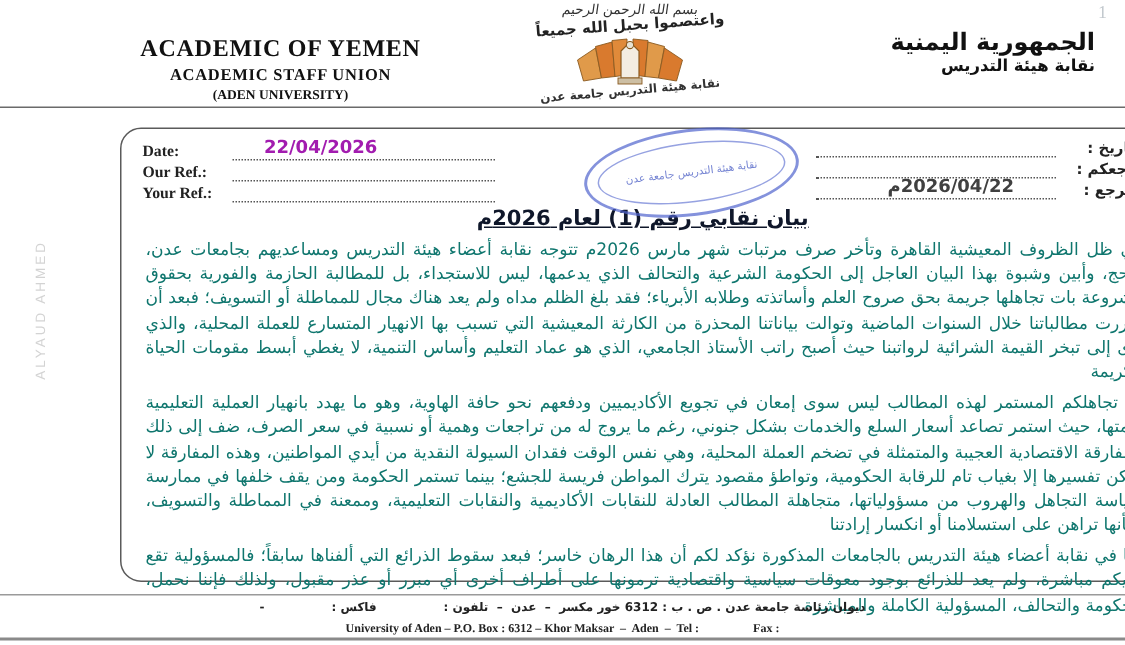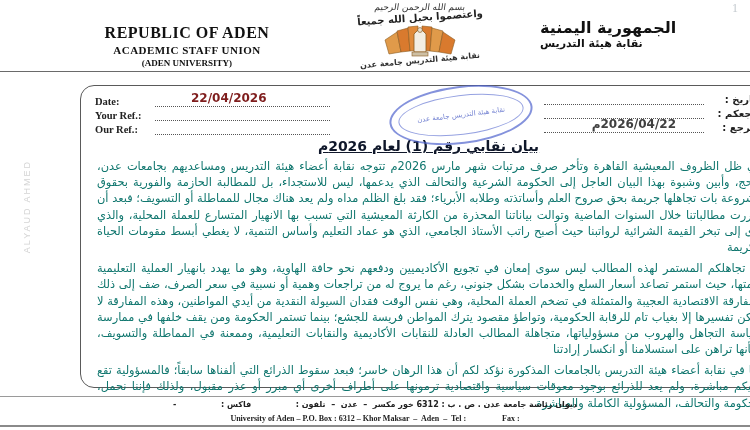--- a/index.html
+++ b/index.html
@@ -13,21 +13,21 @@
   .watermark{position:absolute;left:22px;top:160px;color:#c9c9c9;font:9px "Liberation Sans",sans-serif;
              letter-spacing:2px;writing-mode:vertical-rl;transform:rotate(180deg);opacity:.8;}
 
   
   .header{position:absolute;top:0;left:0;right:0;height:78px;}
   .hdr-left{position:absolute;left:62px;top:24px;width:250px;text-align:center;
             font-family:"Liberation Serif",serif;font-weight:bold;color:#111;}
   .hdr-left .l1{font-size:16px;letter-spacing:.5px;}
   .hdr-left .l2{font-size:11px;margin-top:2px;letter-spacing:.5px;}
   .hdr-left .l3{font-size:9px;margin-top:2px;}
-  .hdr-right{position:absolute;right:20px;top:18px;width:190px;text-align:left;direction:rtl;color:#111;}
+  .hdr-right{position:absolute;right:20px;top:18px;width:190px;text-align:right;direction:rtl;color:#111;}
   .hdr-right .r1{font-size:16px;font-weight:bold;}
   .hdr-right .r2{font-size:11px;font-weight:bold;margin-top:0;}
   .hdr-right .r3{font-size:11px;font-weight:bold;margin-top:1px;}
   .hdr-center{position:absolute;left:330px;top:2px;width:180px;text-align:center;direction:rtl;}
   .bismillah{font-size:9px;color:#333;transform:skewX(-8deg);}
   .motto{font-size:10px;color:#222;font-weight:bold;transform:rotate(-4deg);margin-top:0px;}
   .emblem{margin:1px auto 0 auto;display:block;}
   .emblem-caption{font-size:8px;color:#333;font-weight:bold;transform:rotate(-5deg);margin-top:-2px;}
   .hdr-rule{position:absolute;top:71px;left:0;right:0;border-top:1px solid #6a6a6a;}
 
@@ -35,21 +35,21 @@
   .main-box{position:absolute;top:85px;left:80px;width:697px;height:303px;
             border:1.5px solid #5a5a5a;border-radius:14px;box-sizing:border-box;}
 
   
   .refs{position:relative;height:50px;}
   .ref-en{position:absolute;left:14px;top:7px;font-family:"Liberation Serif",serif;
           font-weight:bold;font-size:10.5px;color:#222;}
   .ref-row{display:flex;align-items:flex-end;height:14px;}
   .ref-label{width:60px;}
   .dots{width:175px;border-bottom:1.5px dotted #555;height:11px;position:relative;}
-  .date-val-en{position:absolute;left:36px;top:-4px;font:bold 12px "DejaVu Sans",sans-serif;color:#7f1d1d;}
+  .date-val-en{position:absolute;left:21px;top:-4px;font:bold 12px "DejaVu Sans",sans-serif;color:#a21caf;}
   .ref-ar{position:absolute;right:12px;top:5px;direction:rtl;font-size:10px;font-weight:bold;color:#222;}
   .dots-ar{width:160px;border-bottom:1.5px dotted #555;height:11px;position:relative;}
   .date-val-ar{position:absolute;right:28px;top:-5px;font:bold 12px "DejaVu Sans",sans-serif;
                color:#404040;direction:rtl;margin-top:29px;}
 
   
   .stamp{position:absolute;left:308px;top:0px;width:140px;height:54px;border:2px solid rgba(80,100,205,.7);
          border-radius:50%;transform:rotate(-7deg);pointer-events:none;}
   .stamp-inner{position:absolute;inset:7px;border:1px solid rgba(80,100,205,.6);border-radius:50%;
                display:flex;align-items:center;justify-content:center;}
@@ -75,21 +75,21 @@
 <body>
 
 <div class="page">
 
   <div class="page-num">1</div>
 
   <div class="watermark">ALYAUD AHMED</div>
 
   <div class="header">
     <div class="hdr-left">
-      <div class="l1">REPUBLIC OF ADEN</div>
+      <div class="l1">ACADEMIC OF YEMEN</div>
       <div class="l2">ACADEMIC STAFF UNION</div>
       <div class="l3">(ADEN UNIVERSITY)</div>
     </div>
 
     <div class="hdr-center">
       <div class="bismillah">بسم الله الرحمن الرحيم</div>
       <div class="motto">واعتصموا بحبل الله جميعاً</div>
       <svg class="emblem" width="78" height="34" viewBox="0 0 78 34">
         <g stroke="#8a5a20" stroke-width="0.6">
           <polygon points="4,16 16,8 20,28 8,30" fill="#e09a4a"></polygon>
@@ -117,25 +117,25 @@
 
     <div class="refs">
       <div class="ref-en">
         <div class="ref-row">
           <span class="ref-label">Date:</span>
           <span class="dots">
             <span class="date-val-en">22/04/2026</span>
           </span>
         </div>
         <div class="ref-row">
-          <span class="ref-label">Your Ref.:</span>
+          <span class="ref-label">Our Ref.:</span>
           <span class="dots"></span>
         </div>
         <div class="ref-row">
-          <span class="ref-label">Our Ref.:</span>
+          <span class="ref-label">Your Ref.:</span>
           <span class="dots"></span>
         </div>
       </div>
 
       <div class="stamp">
         <div class="stamp-inner">
           <div class="stamp-text">نقابة هيئة التدريس جامعة عدن</div>
         </div>
       </div>
 

